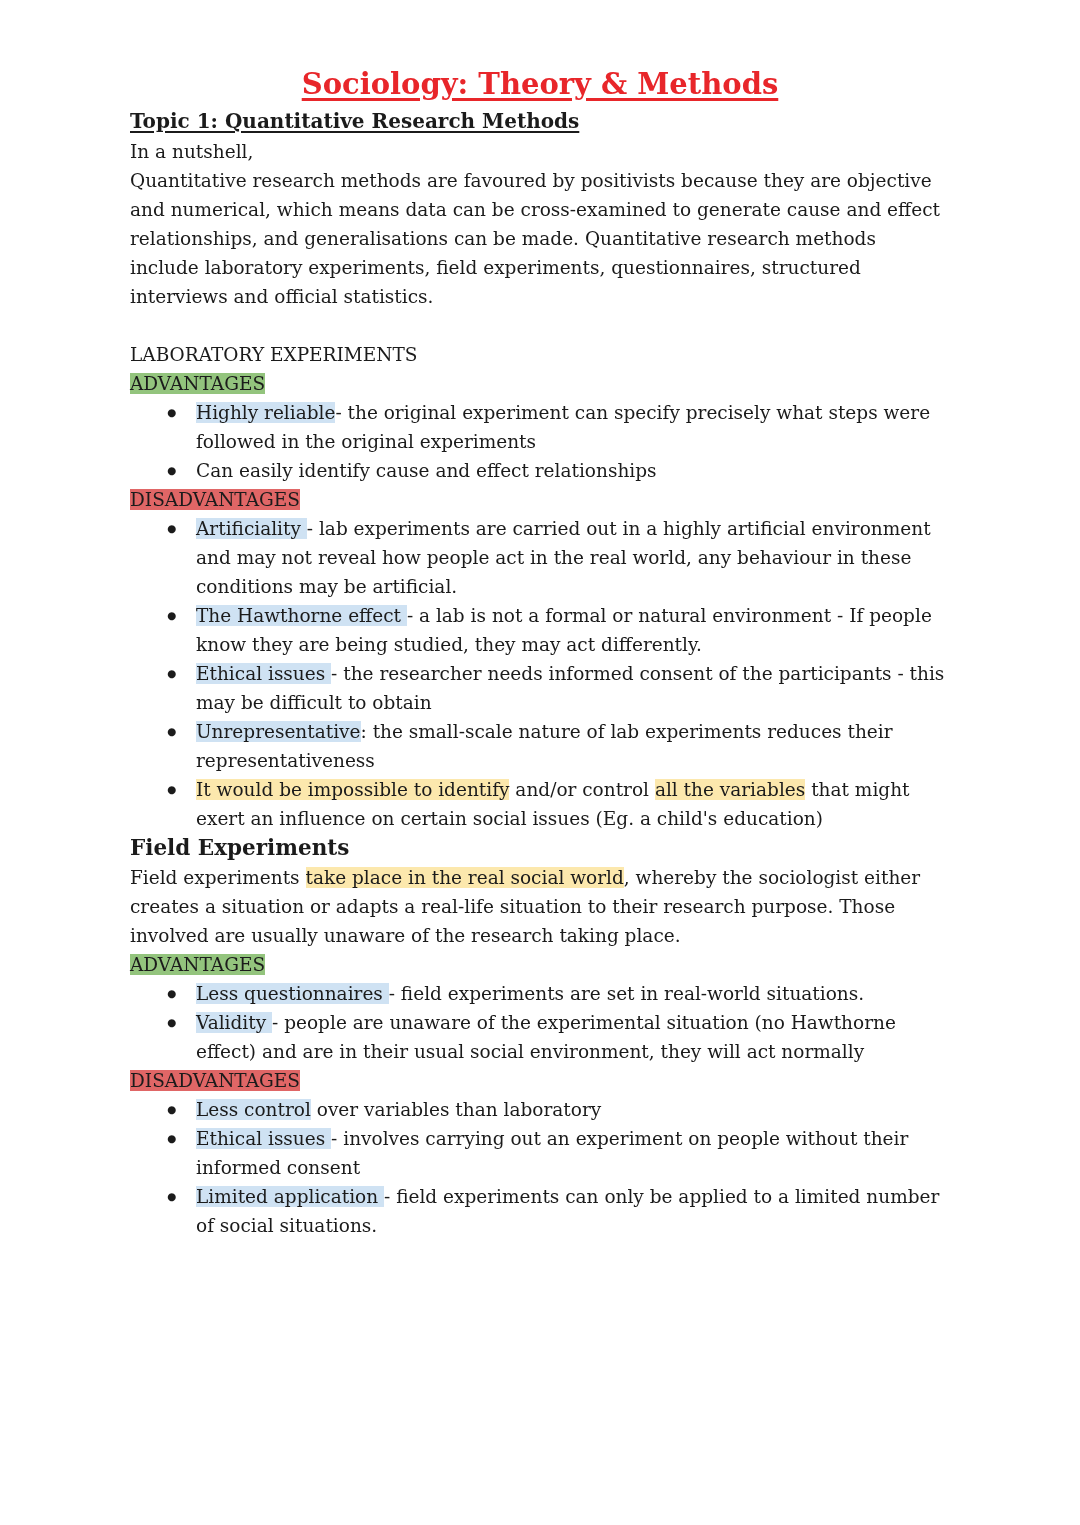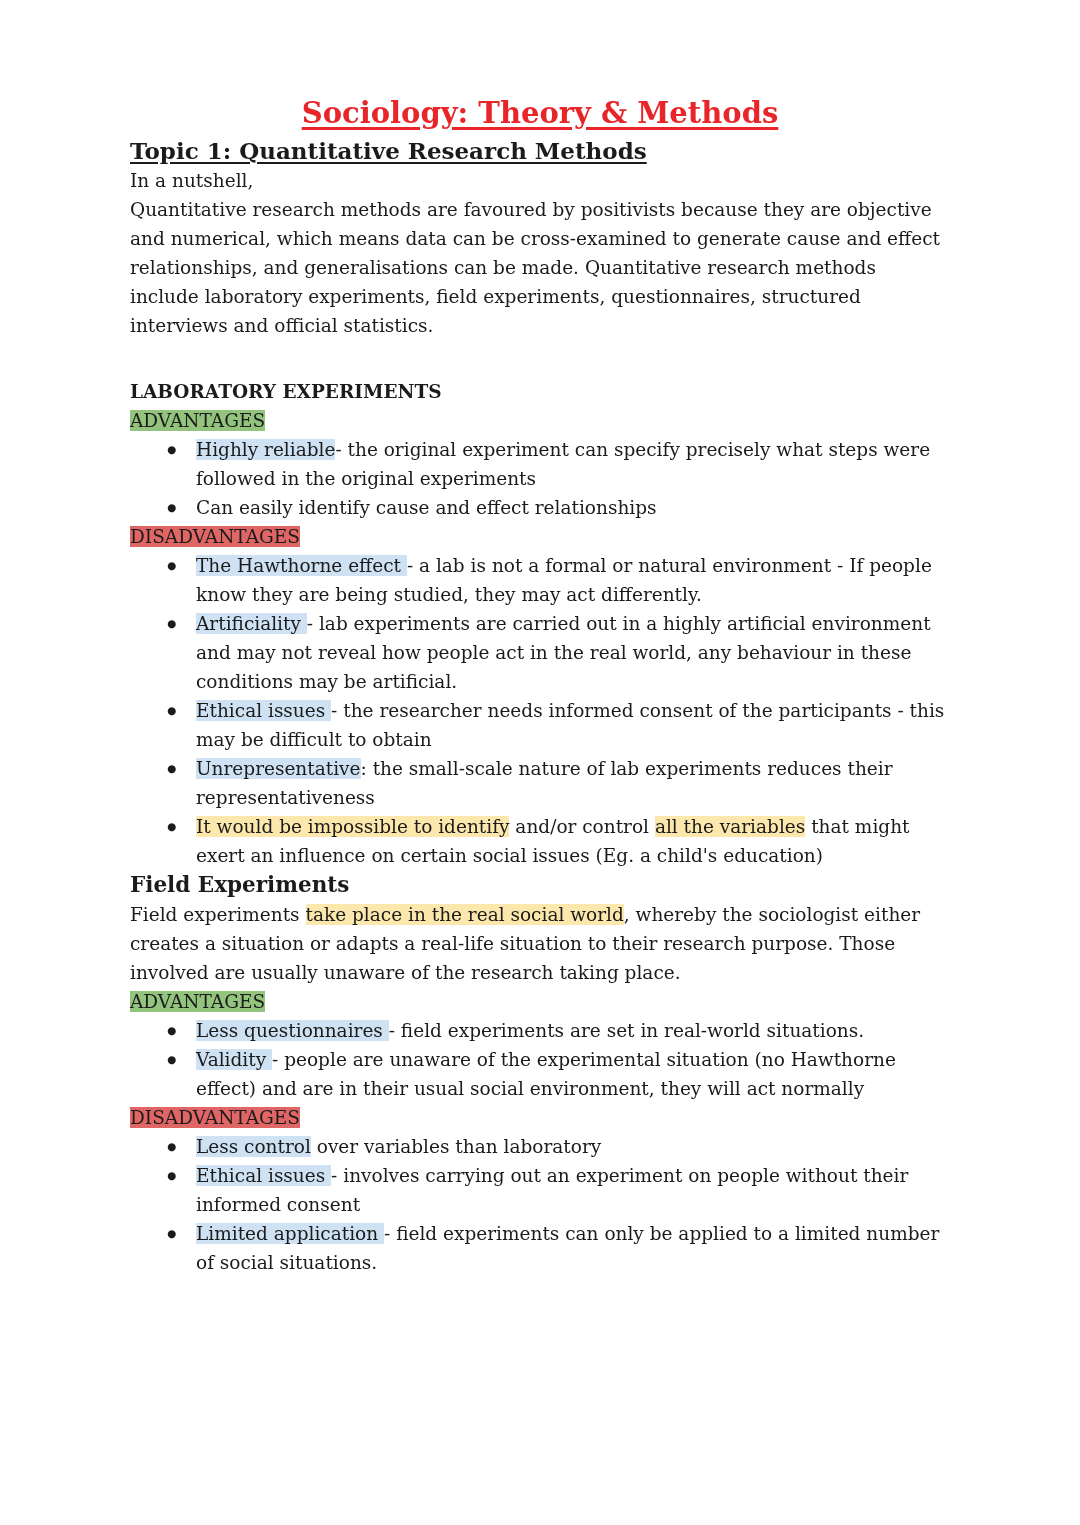--- a/index.html
+++ b/index.html
@@ -8,35 +8,35 @@
     --hl-peach:#f9dcc2;
     --hl-green:#93c47d;
     --hl-red:#e06666;
     --hl-blue:#cfe2f3;
     --hl-yellow:#fce8ad;
   }
   html,body{margin:0;padding:0;background:#ffffff;}
   .page{
     width:1080px;height:1525px;box-sizing:border-box;
     background:#ffffff;overflow:hidden;
-    padding:95px 130px 0 130px;
+    padding:66px 130px 0 130px;
     font-family:"DejaVu Serif","Liberation Serif",serif;
     font-size:18.5px;line-height:29px;color:var(--text);
   }
   .title{
     text-align:center;font-weight:bold;font-size:29px;line-height:36px;
     color:var(--title-red);
     text-decoration:underline;text-decoration-thickness:2.5px;text-underline-offset:4px;
     margin:0 0 4px 0;
   }
   .heading1{
-    font-weight:bold;font-size:23px;line-height:31px;
+    font-weight:bold;font-size:20px;line-height:31px;
     text-decoration:underline;text-decoration-thickness:2px;text-underline-offset:3px;
   }
-  .heading-bold{font-weight:bold;margin-top:8px;}
+  .heading-bold{font-weight:normal;}
   .heading-sub{font-weight:bold;font-size:21.5px;line-height:30px;}
   .paragraph{margin:0;}
   .spacer{height:29px;}
   ul.bullets{margin:0;padding:0 0 0 66px;list-style:none;}
   ul.bullets li{position:relative;}
   ul.bullets li::before{
     content:'\25CF';position:absolute;left:-29px;top:0;
     font-size:10.5px;line-height:29px;color:var(--text);
   }
   .hl-peach{background:var(--hl-peach);}
@@ -56,22 +56,22 @@
       <div class="paragraph"><span>Quantitative research methods are favoured by positivists because they are objective and numerical, which means data can be cross-examined to generate cause and effect relationships, and generalisations can be made. Quantitative research methods include laboratory experiments, field experiments, questionnaires, structured interviews and official statistics.</span></div>
       <div class="spacer"></div>
       <div class="heading-bold"><span>LABORATORY EXPERIMENTS</span></div>
       <div class="paragraph"><span class="hl-green">ADVANTAGES</span></div>
       <ul class="bullets">
         <li><span class="hl-blue">Highly reliable</span><span>- the original experiment can specify precisely what steps were followed in the original experiments</span></li>
         <li><span>Can easily identify cause and effect relationships</span></li>
       </ul>
       <div class="paragraph"><span class="hl-red">DISADVANTAGES</span></div>
       <ul class="bullets">
+        <li><span class="hl-blue">Artificiality </span><span>- lab experiments are carried out in a highly artificial environment and may not reveal how people act in the real world, any behaviour in these conditions may be artificial.</span></li>
         <li><span class="hl-blue">The Hawthorne effect </span><span>- a lab is not a formal or natural environment - If people know they are being studied, they may act differently.</span></li>
-        <li><span class="hl-blue">Artificiality </span><span>- lab experiments are carried out in a highly artificial environment and may not reveal how people act in the real world, any behaviour in these conditions may be artificial.</span></li>
         <li><span class="hl-blue">Ethical issues </span><span>- the researcher needs informed consent of the participants - this may be difficult to obtain</span></li>
         <li><span class="hl-blue">Unrepresentative</span><span>: the small-scale nature of lab experiments reduces their representativeness</span></li>
         <li><span class="hl-yellow">It would be impossible to identify</span><span> and/or control </span><span class="hl-yellow">all the variables</span><span> that might exert an influence on certain social issues (Eg. a child's education)</span></li>
       </ul>
       <div class="heading-sub"><span>Field Experiments</span></div>
       <div class="paragraph"><span>Field experiments </span><span class="hl-yellow">take place in the real social world</span><span>, whereby the sociologist either creates a situation or adapts a real-life situation to their research purpose. Those involved are usually unaware of the research taking place.</span></div>
       <div class="paragraph"><span class="hl-green">ADVANTAGES</span></div>
       <ul class="bullets">
         <li><span class="hl-blue">Less questionnaires </span><span>- field experiments are set in real-world situations.</span></li>
         <li><span class="hl-blue">Validity </span><span>- people are unaware of the experimental situation (no Hawthorne effect) and are in their usual social environment, they will act normally</span></li>

